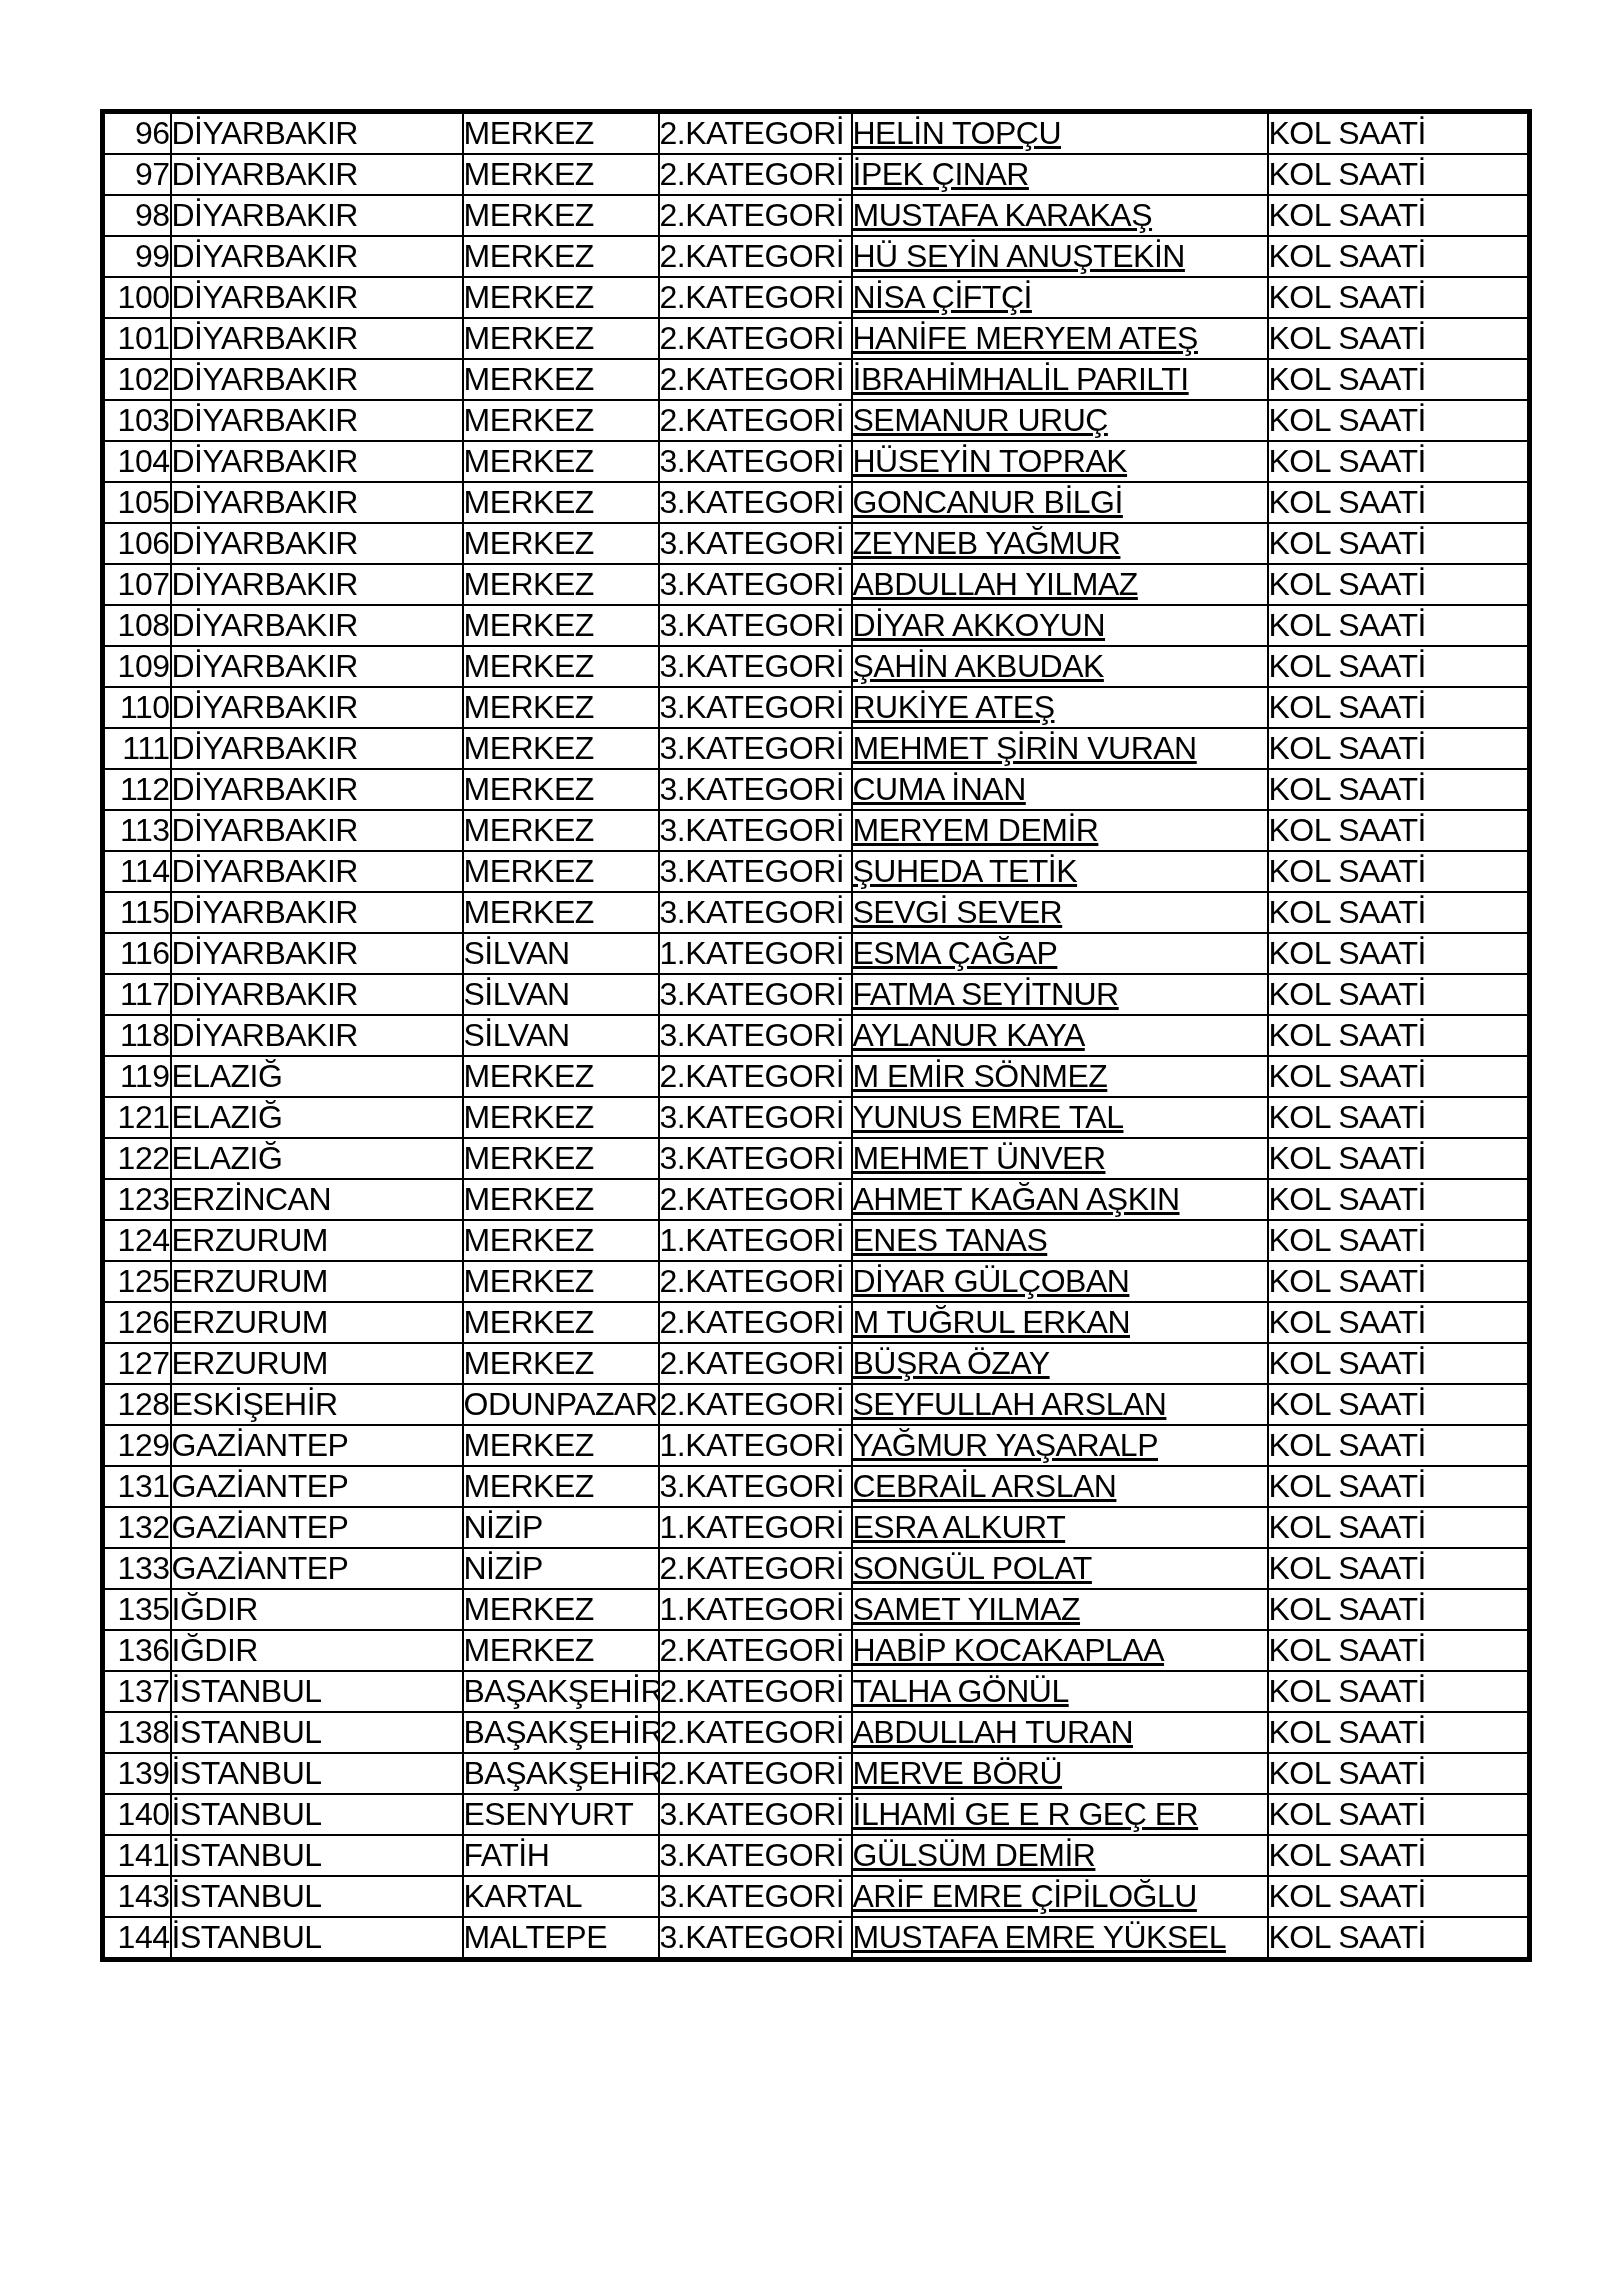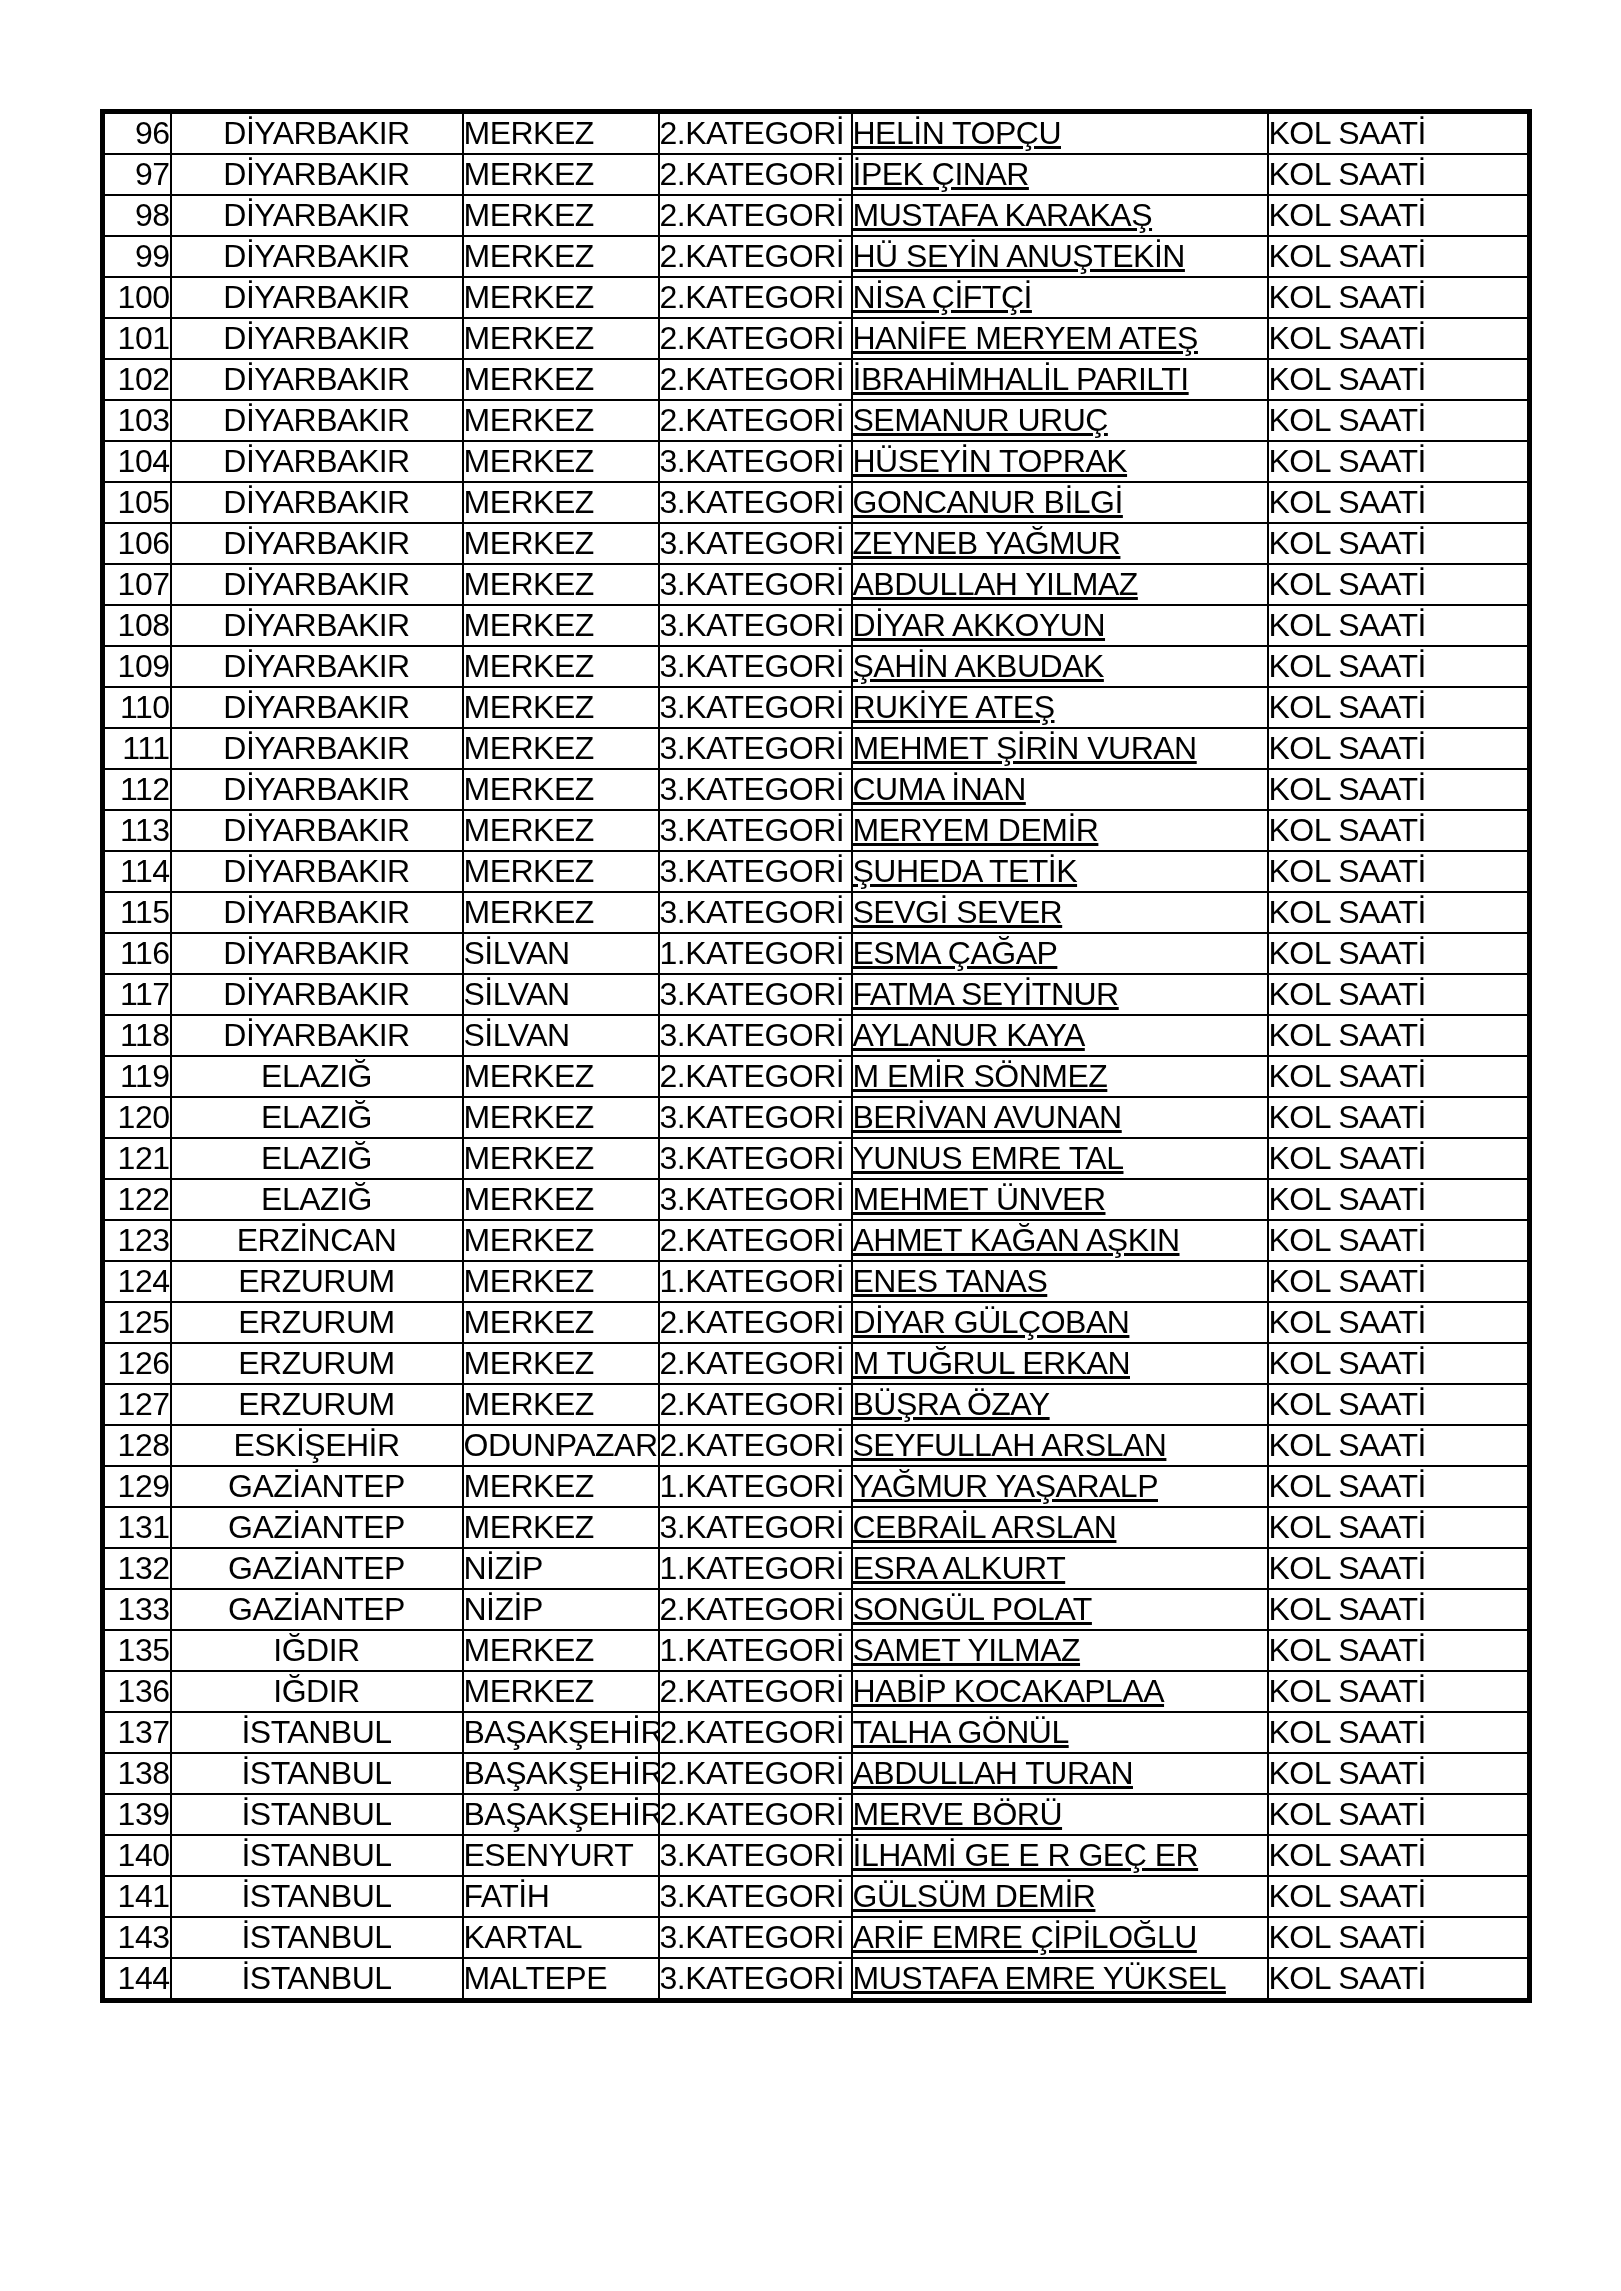--- a/index.html
+++ b/index.html
@@ -33,21 +33,21 @@
     height: 39px;
     font-size: 32px;
     letter-spacing: -0.5px;
     color: #000000;
     vertical-align: middle;
     overflow: hidden;
     white-space: nowrap;
     padding: 0;
   }
   td.c-no       { text-align: right;  padding-right: 9.8px; }
-  td.c-city     { text-align: center;   padding-left: 7.8px; }
+  td.c-city     { text-align: left;   padding-left: 7.8px; }
   td.c-district { text-align: left;   padding-left: 6.9px; }
   td.c-category { text-align: left;   padding-left: 4.9px; }
   td.c-name     { text-align: left;   padding-left: 7.8px; text-decoration: underline; }
   td.c-prize    { text-align: left; }
 </style>
 </head>
 <body>
 
 <div class="sheet">
   <table class="prize-table">
@@ -246,28 +246,20 @@
         </tr>
         <tr>
           <td class="c-no">119</td>
           <td class="c-city">ELAZIĞ</td>
           <td class="c-district">MERKEZ</td>
           <td class="c-category">2.KATEGORİ</td>
           <td class="c-name">M EMİR SÖNMEZ</td>
           <td class="c-prize">KOL SAATİ</td>
         </tr>
         <tr>
-          <td class="c-no">120</td>
-          <td class="c-city">ELAZIĞ</td>
-          <td class="c-district">MERKEZ</td>
-          <td class="c-category">3.KATEGORİ</td>
-          <td class="c-name">BERİVAN AVUNAN</td>
-          <td class="c-prize">KOL SAATİ</td>
-        </tr>
-        <tr>
           <td class="c-no">121</td>
           <td class="c-city">ELAZIĞ</td>
           <td class="c-district">MERKEZ</td>
           <td class="c-category">3.KATEGORİ</td>
           <td class="c-name">YUNUS EMRE TAL</td>
           <td class="c-prize">KOL SAATİ</td>
         </tr>
         <tr>
           <td class="c-no">122</td>
           <td class="c-city">ELAZIĞ</td>

